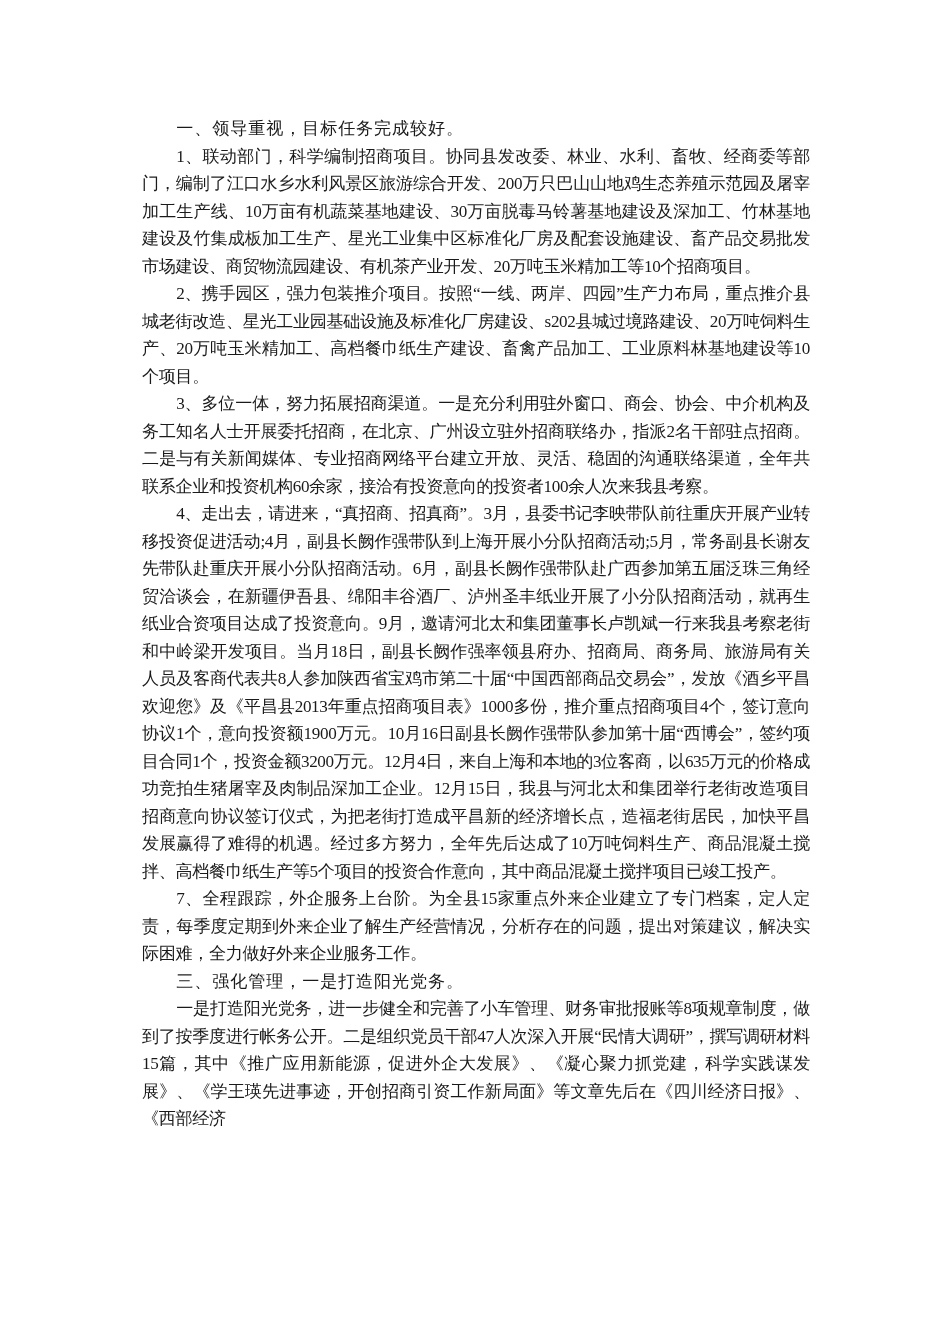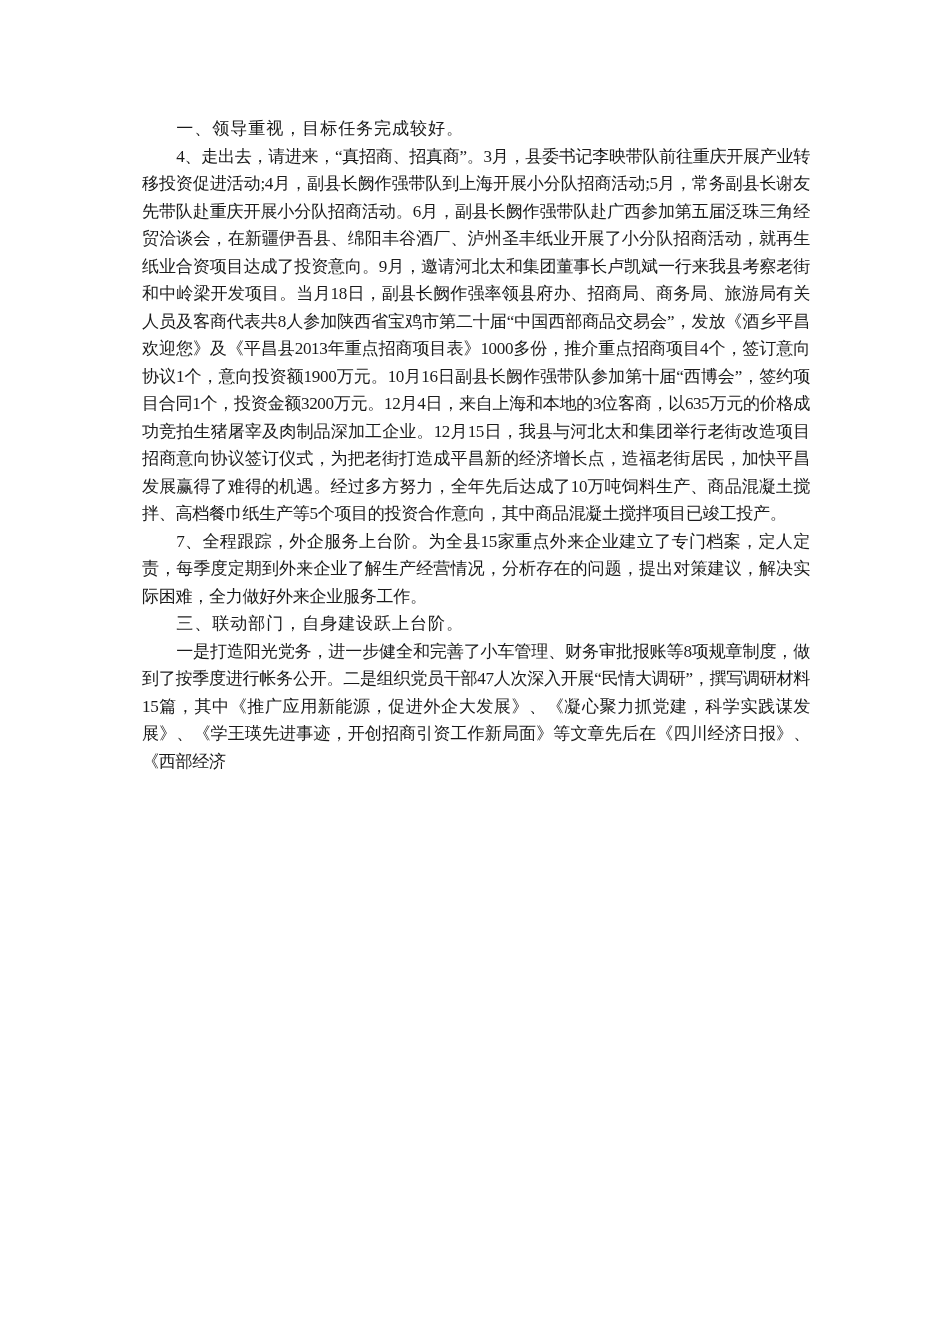--- a/index.html
+++ b/index.html
@@ -55,26 +55,29 @@
 </head>
 <body>
 
 <div class="page">
   <div class="doc-body">
 
     <p class="para heading">一、领导重视，目标任务完成较好。</p>
 
 
 
+    <p class="para tight">1、联动部门，科学编制招商项目。协同县发改委、林业、水利、畜牧、经商委等部门，编制了江口水乡水利风景区旅游综合开发、200万只巴山山地鸡生态养殖示范园及屠宰加工生产线、10万亩有机蔬菜基地建设、30万亩脱毒马铃薯基地建设及深加工、竹林基地建设及竹集成板加工生产、星光工业集中区标准化厂房及配套设施建设、畜产品交易批发市场建设、商贸物流园建设、有机茶产业开发、20万吨玉米精加工等10个招商项目。</p>
 
+    <p class="para tight">2、携手园区，强力包装推介项目。按照“一线、两岸、四园”生产力布局，重点推介县城老街改造、星光工业园基础设施及标准化厂房建设、s202县城过境路建设、20万吨饲料生产、20万吨玉米精加工、高档餐巾纸生产建设、畜禽产品加工、工业原料林基地建设等10个项目。</p>
 
+    <p class="para tight">3、多位一体，努力拓展招商渠道。一是充分利用驻外窗口、商会、协会、中介机构及务工知名人士开展委托招商，在北京、广州设立驻外招商联络办，指派2名干部驻点招商。二是与有关新闻媒体、专业招商网络平台建立开放、灵活、稳固的沟通联络渠道，全年共联系企业和投资机构60余家，接洽有投资意向的投资者100余人次来我县考察。</p>
 
     <p class="para tight">4、走出去，请进来，“真招商、招真商”。3月，县委书记李映带队前往重庆开展产业转移投资促进活动;4月，副县长阙作强带队到上海开展小分队招商活动;5月，常务副县长谢友先带队赴重庆开展小分队招商活动。6月，副县长阙作强带队赴广西参加第五届泛珠三角经贸洽谈会，在新疆伊吾县、绵阳丰谷酒厂、泸州圣丰纸业开展了小分队招商活动，就再生纸业合资项目达成了投资意向。9月，邀请河北太和集团董事长卢凯斌一行来我县考察老街和中岭梁开发项目。当月18日，副县长阙作强率领县府办、招商局、商务局、旅游局有关人员及客商代表共8人参加陕西省宝鸡市第二十届“中国西部商品交易会”，发放《酒乡平昌欢迎您》及《平昌县2013年重点招商项目表》1000多份，推介重点招商项目4个，签订意向协议1个，意向投资额1900万元。10月16日副县长阙作强带队参加第十届“西博会”，签约项目合同1个，投资金额3200万元。12月4日，来自上海和本地的3位客商，以635万元的价格成功竞拍生猪屠宰及肉制品深加工企业。12月15日，我县与河北太和集团举行老街改造项目招商意向协议签订仪式，为把老街打造成平昌新的经济增长点，造福老街居民，加快平昌发展赢得了难得的机遇。经过多方努力，全年先后达成了10万吨饲料生产、商品混凝土搅拌、高档餐巾纸生产等5个项目的投资合作意向，其中商品混凝土搅拌项目已竣工投产。</p>
 
 
     <p class="para tight">7、全程跟踪，外企服务上台阶。为全县15家重点外来企业建立了专门档案，定人定责，每季度定期到外来企业了解生产经营情况，分析存在的问题，提出对策建议，解决实际困难，全力做好外来企业服务工作。</p>
 
-    <p class="para heading">三、联动部门，自身建设跃上台阶。</p>
+    <p class="para heading">三、强化管理，一是打造阳光党务。</p>
 
     <p class="para tight">一是打造阳光党务，进一步健全和完善了小车管理、财务审批报账等8项规章制度，做到了按季度进行帐务公开。二是组织党员干部47人次深入开展“民情大调研”，撰写调研材料15篇，其中《推广应用新能源，促进外企大发展》、《凝心聚力抓党建，科学实践谋发展》、《学王瑛先进事迹，开创招商引资工作新局面》等文章先后在《四川经济日报》、《西部经济</p>
 
   </div>
 </div>
 
 </body></html>

